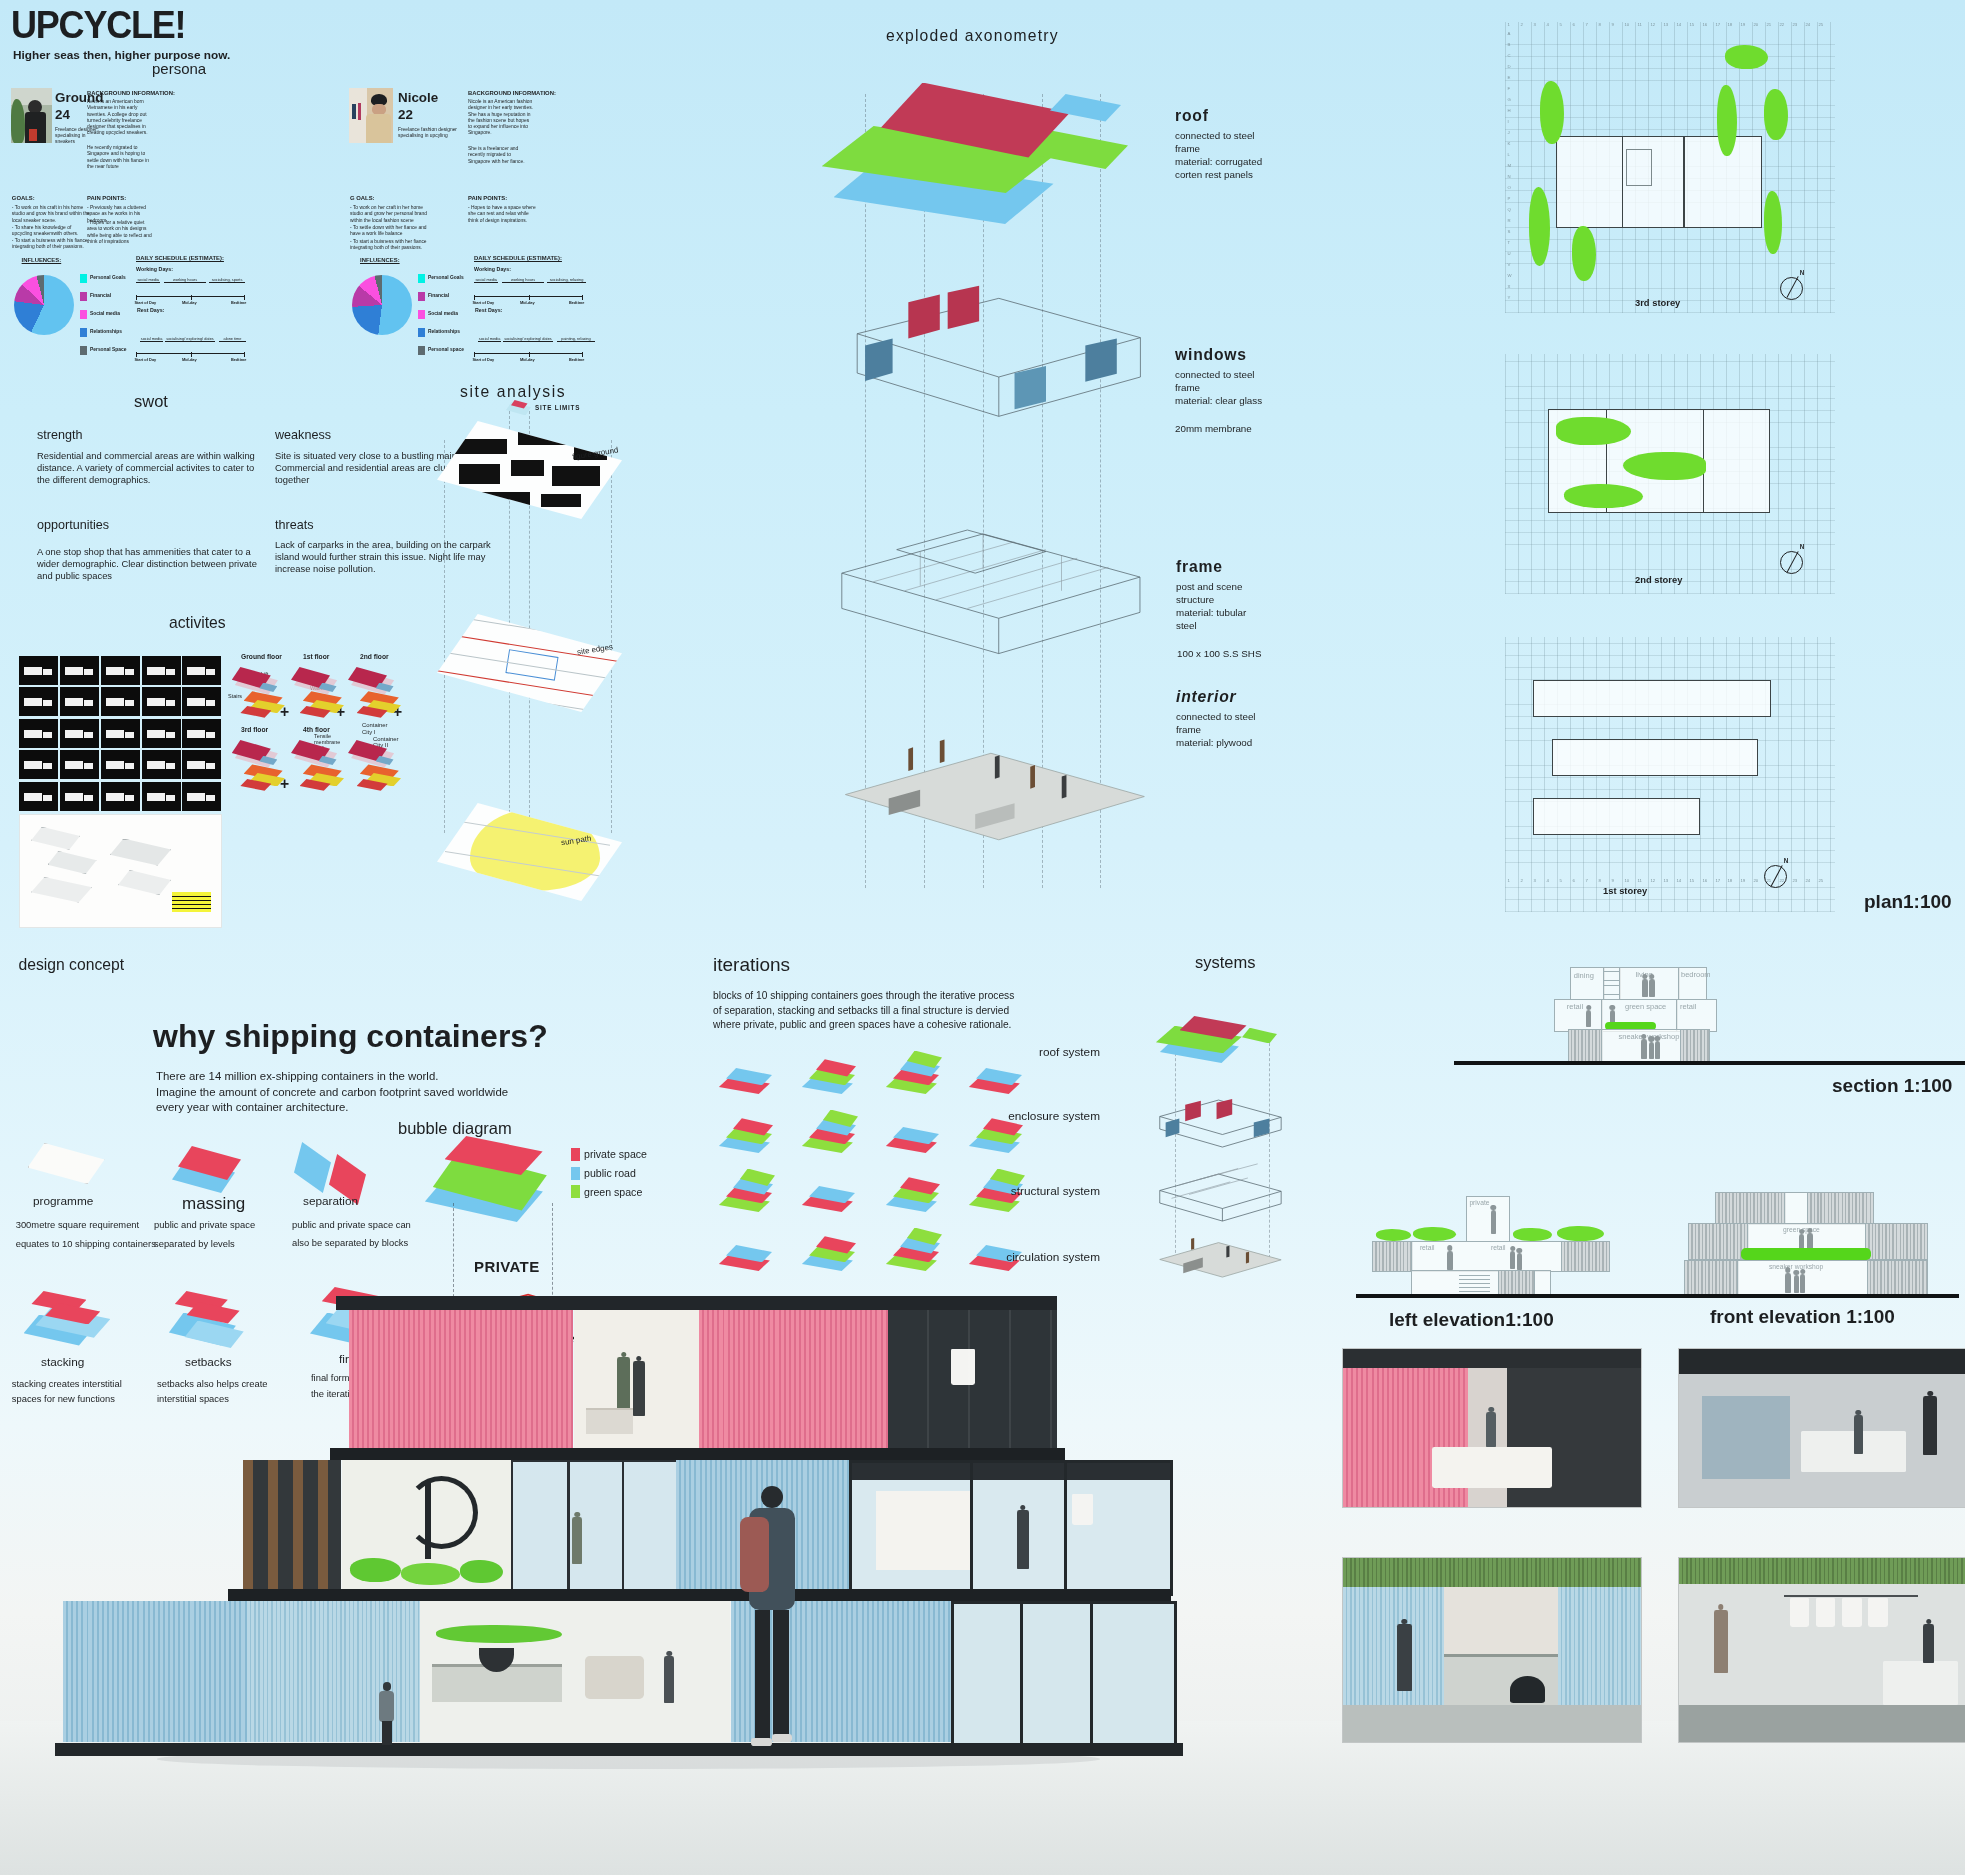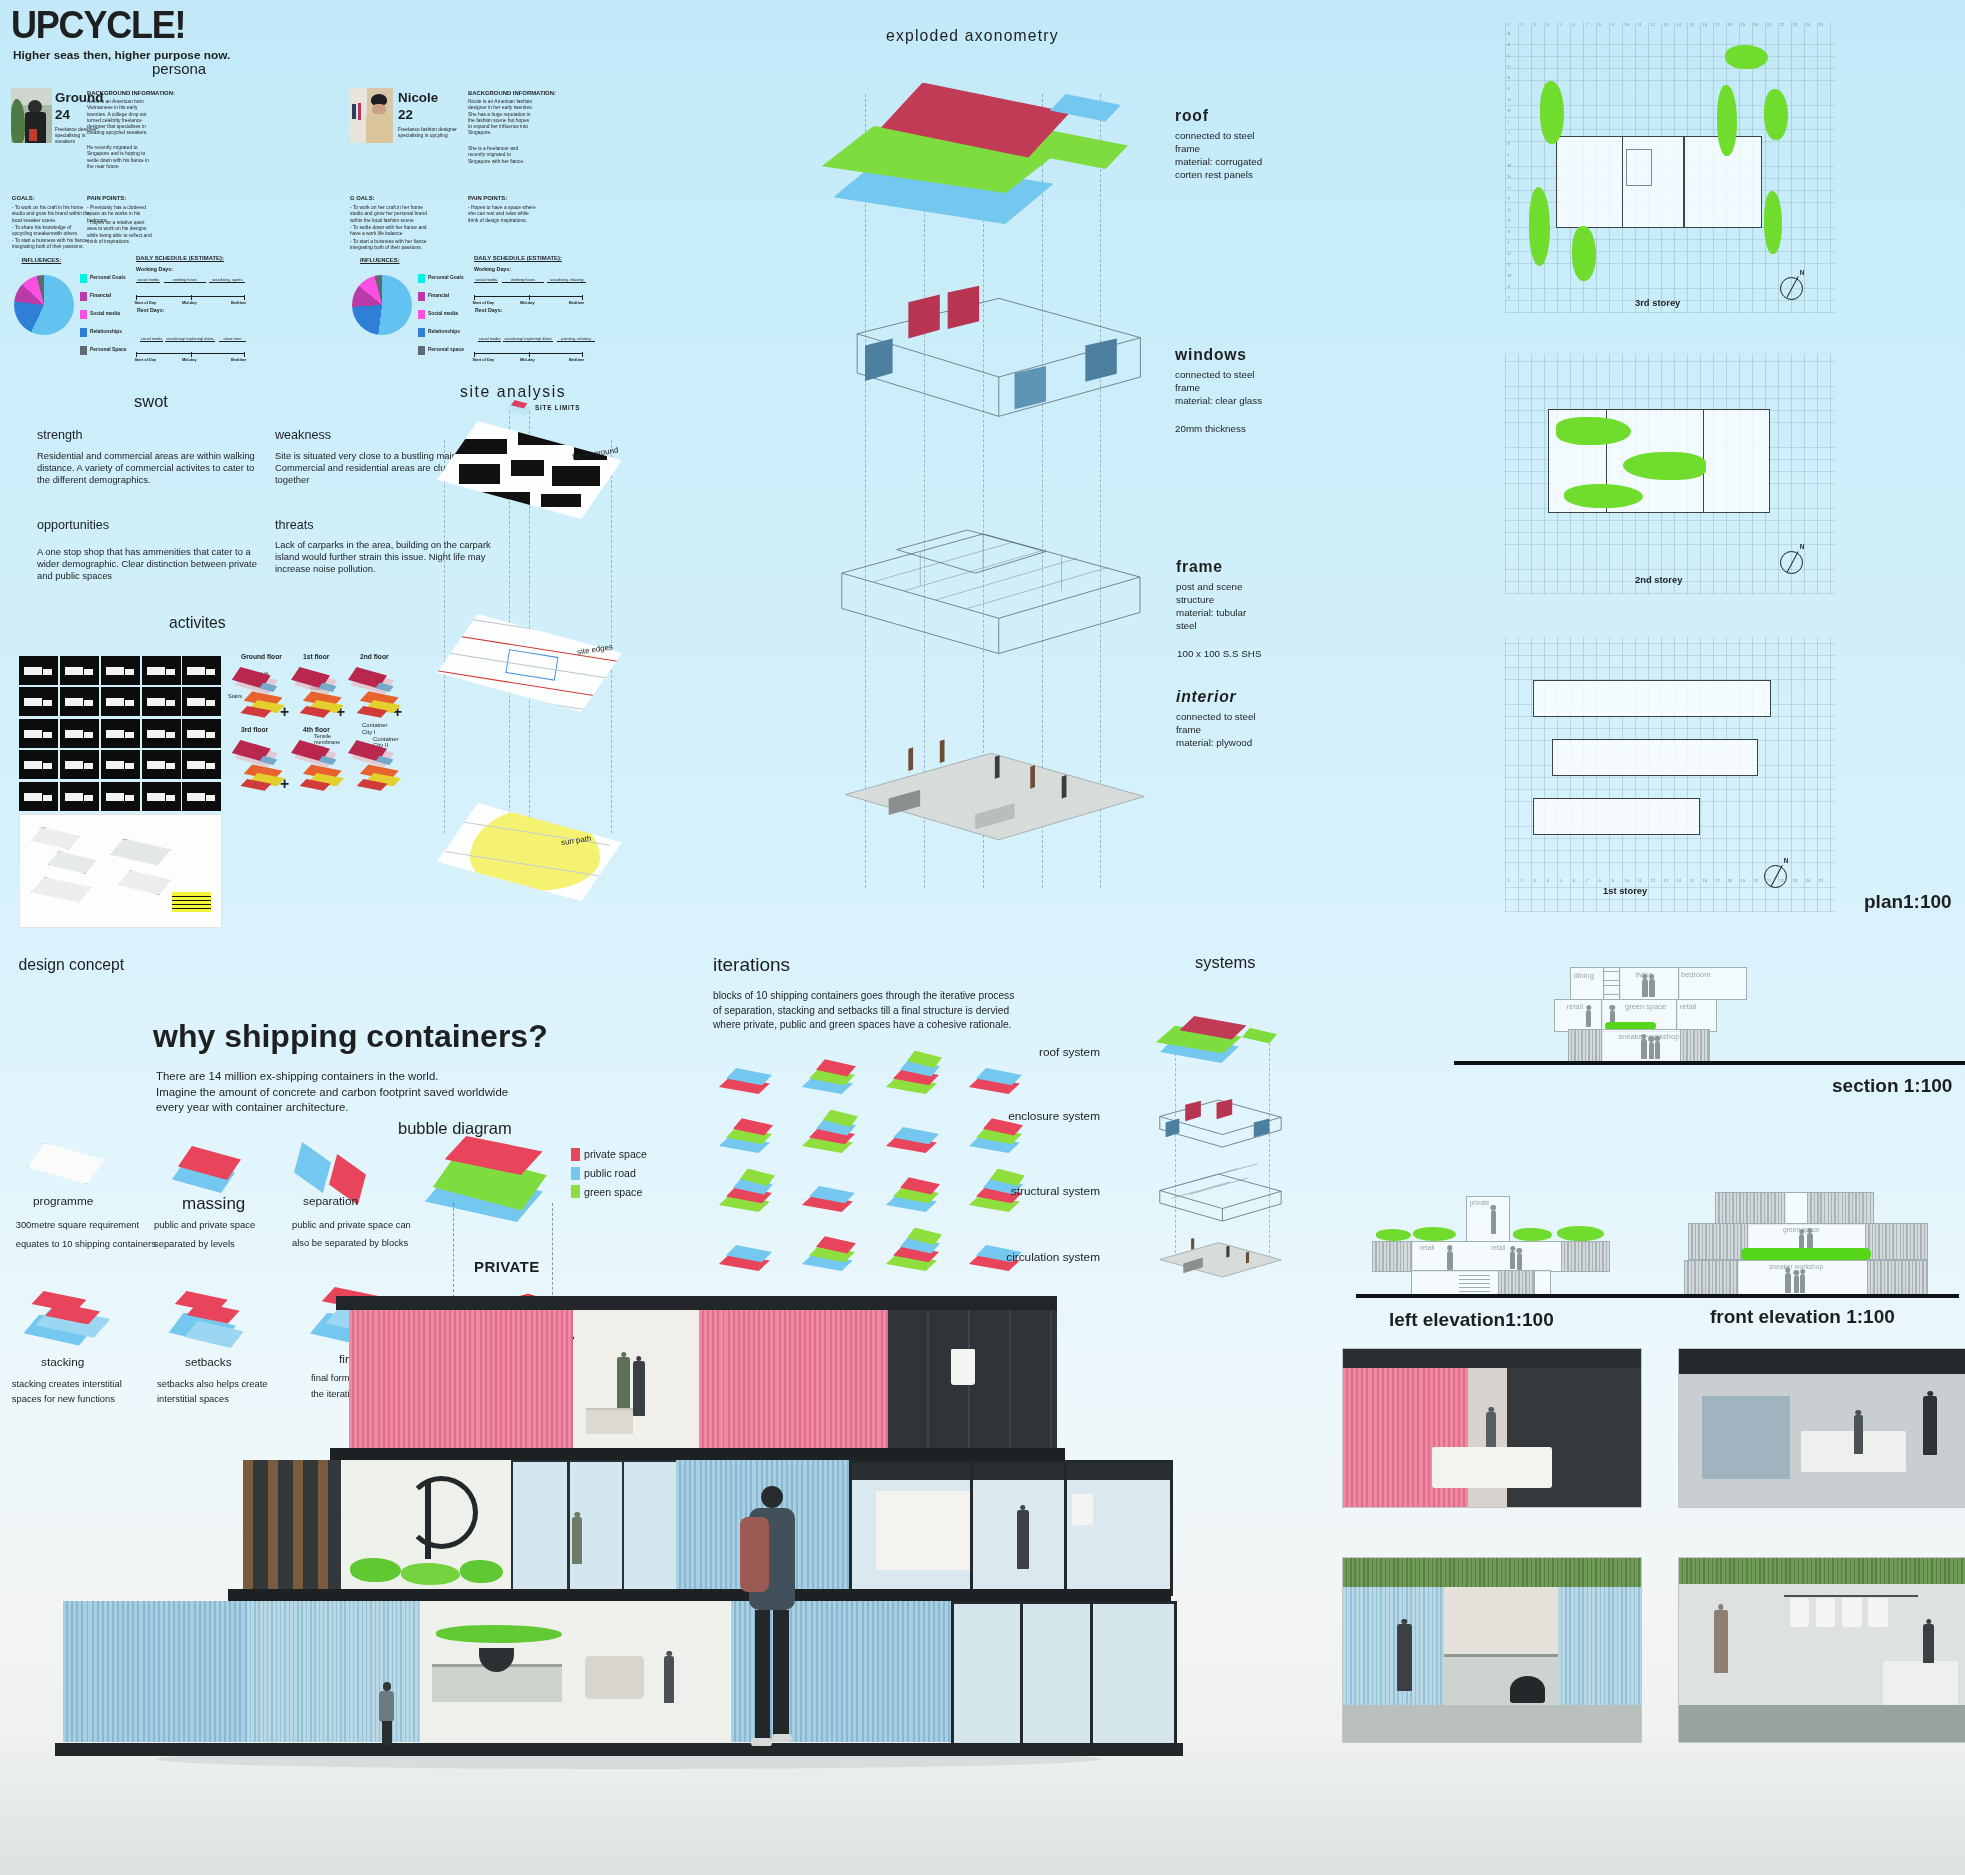--- a/index.html
+++ b/index.html
@@ -453,21 +453,21 @@
 
 <div class="t b" style="left:1175px;top:107px;font-size:15.7px;letter-spacing:0.8px;">roof</div>
 <div class="t" style="left:1175px;top:130px;font-size:9.8px;">connected to steel</div>
 <div class="t" style="left:1175px;top:143px;font-size:9.8px;">frame</div>
 <div class="t" style="left:1175px;top:156px;font-size:9.8px;">material: corrugated</div>
 <div class="t" style="left:1175px;top:169px;font-size:9.8px;">corten rest panels</div>
 <div class="t b" style="left:1175px;top:346px;font-size:15.7px;letter-spacing:0.8px;">windows</div>
 <div class="t" style="left:1175px;top:369px;font-size:9.8px;">connected to steel</div>
 <div class="t" style="left:1175px;top:382px;font-size:9.8px;">frame</div>
 <div class="t" style="left:1175px;top:395px;font-size:9.8px;">material: clear glass</div>
-<div class="t" style="left:1175px;top:423px;font-size:9.8px;">20mm thickness</div>
+<div class="t" style="left:1175px;top:423px;font-size:9.8px;">20mm membrane</div>
 <div class="t b" style="left:1176px;top:558px;font-size:15.7px;letter-spacing:0.8px;">frame</div>
 <div class="t" style="left:1176px;top:581px;font-size:9.8px;">post and scene</div>
 <div class="t" style="left:1176px;top:594px;font-size:9.8px;">structure</div>
 <div class="t" style="left:1176px;top:607px;font-size:9.8px;">material: tubular</div>
 <div class="t" style="left:1176px;top:620px;font-size:9.8px;">steel</div>
 <div class="t" style="left:1177px;top:648px;font-size:9.8px;">100 x 100 S.S SHS</div>
 <div class="t b" style="left:1176px;top:688px;font-size:15.7px;letter-spacing:0.8px;font-style:italic;">interior</div>
 <div class="t" style="left:1176px;top:711px;font-size:9.8px;">connected to steel</div>
 <div class="t" style="left:1176px;top:724px;font-size:9.8px;">frame</div>
 <div class="t" style="left:1176px;top:737px;font-size:9.8px;">material: plywood</div>
@@ -790,21 +790,21 @@
 <div class="abs" style="left:1552px;top:965px;width:171px;height:98px;">
   <div class="olbox" style="left:17.7px;top:2.4px;width:33px;height:31px;">
       <div class="roomlab" style="left:3.1px;top:2.4px;">dining</div>
     </div>
   <div class="olbox" style="left:51px;top:2.4px;width:15.7px;height:31px;background-image:repeating-linear-gradient(0deg,transparent 0 3.9px,#9fb0b5 3.9px 4.7px);"></div>
   <div class="olbox" style="left:67px;top:2.4px;width:59px;height:31px;">
       <div class="roomlab" style="left:15.7px;top:1.6px;">living</div>
     <div class="fig" style="left:22px;top:11px;width:5.5px;height:18px;"></div>
       <div class="fig" style="left:29px;top:11px;width:5.5px;height:18px;"></div>
     </div>
-  <div class="olbox" style="left:126px;top:2.4px;width:27px;height:31px;padding-left:40px;">
+  <div class="olbox" style="left:126px;top:2.4px;width:27px;height:31px;">
       <div class="roomlab" style="left:2px;top:1.6px;">bedroom</div>
     </div>
   <div class="olbox" style="left:2px;top:34px;width:47px;height:31px;">
       <div class="roomlab" style="left:11.8px;top:2.4px;">retail</div>
     <div class="fig" style="left:31px;top:10.2px;width:5.1px;height:17.3px;"></div>
     </div>
   <div class="olbox" style="left:49px;top:34px;width:75px;height:31px;">
       <div class="roomlab" style="left:23px;top:2.4px;">green space</div>
     <div class="fig" style="left:7.9px;top:10.2px;width:5.1px;height:17.3px;"></div>
     <div class="abs" style="left:3.1px;bottom:0.8px;width:51px;height:8.6px;background:#55d61b;border-radius:3.9px;"></div>

